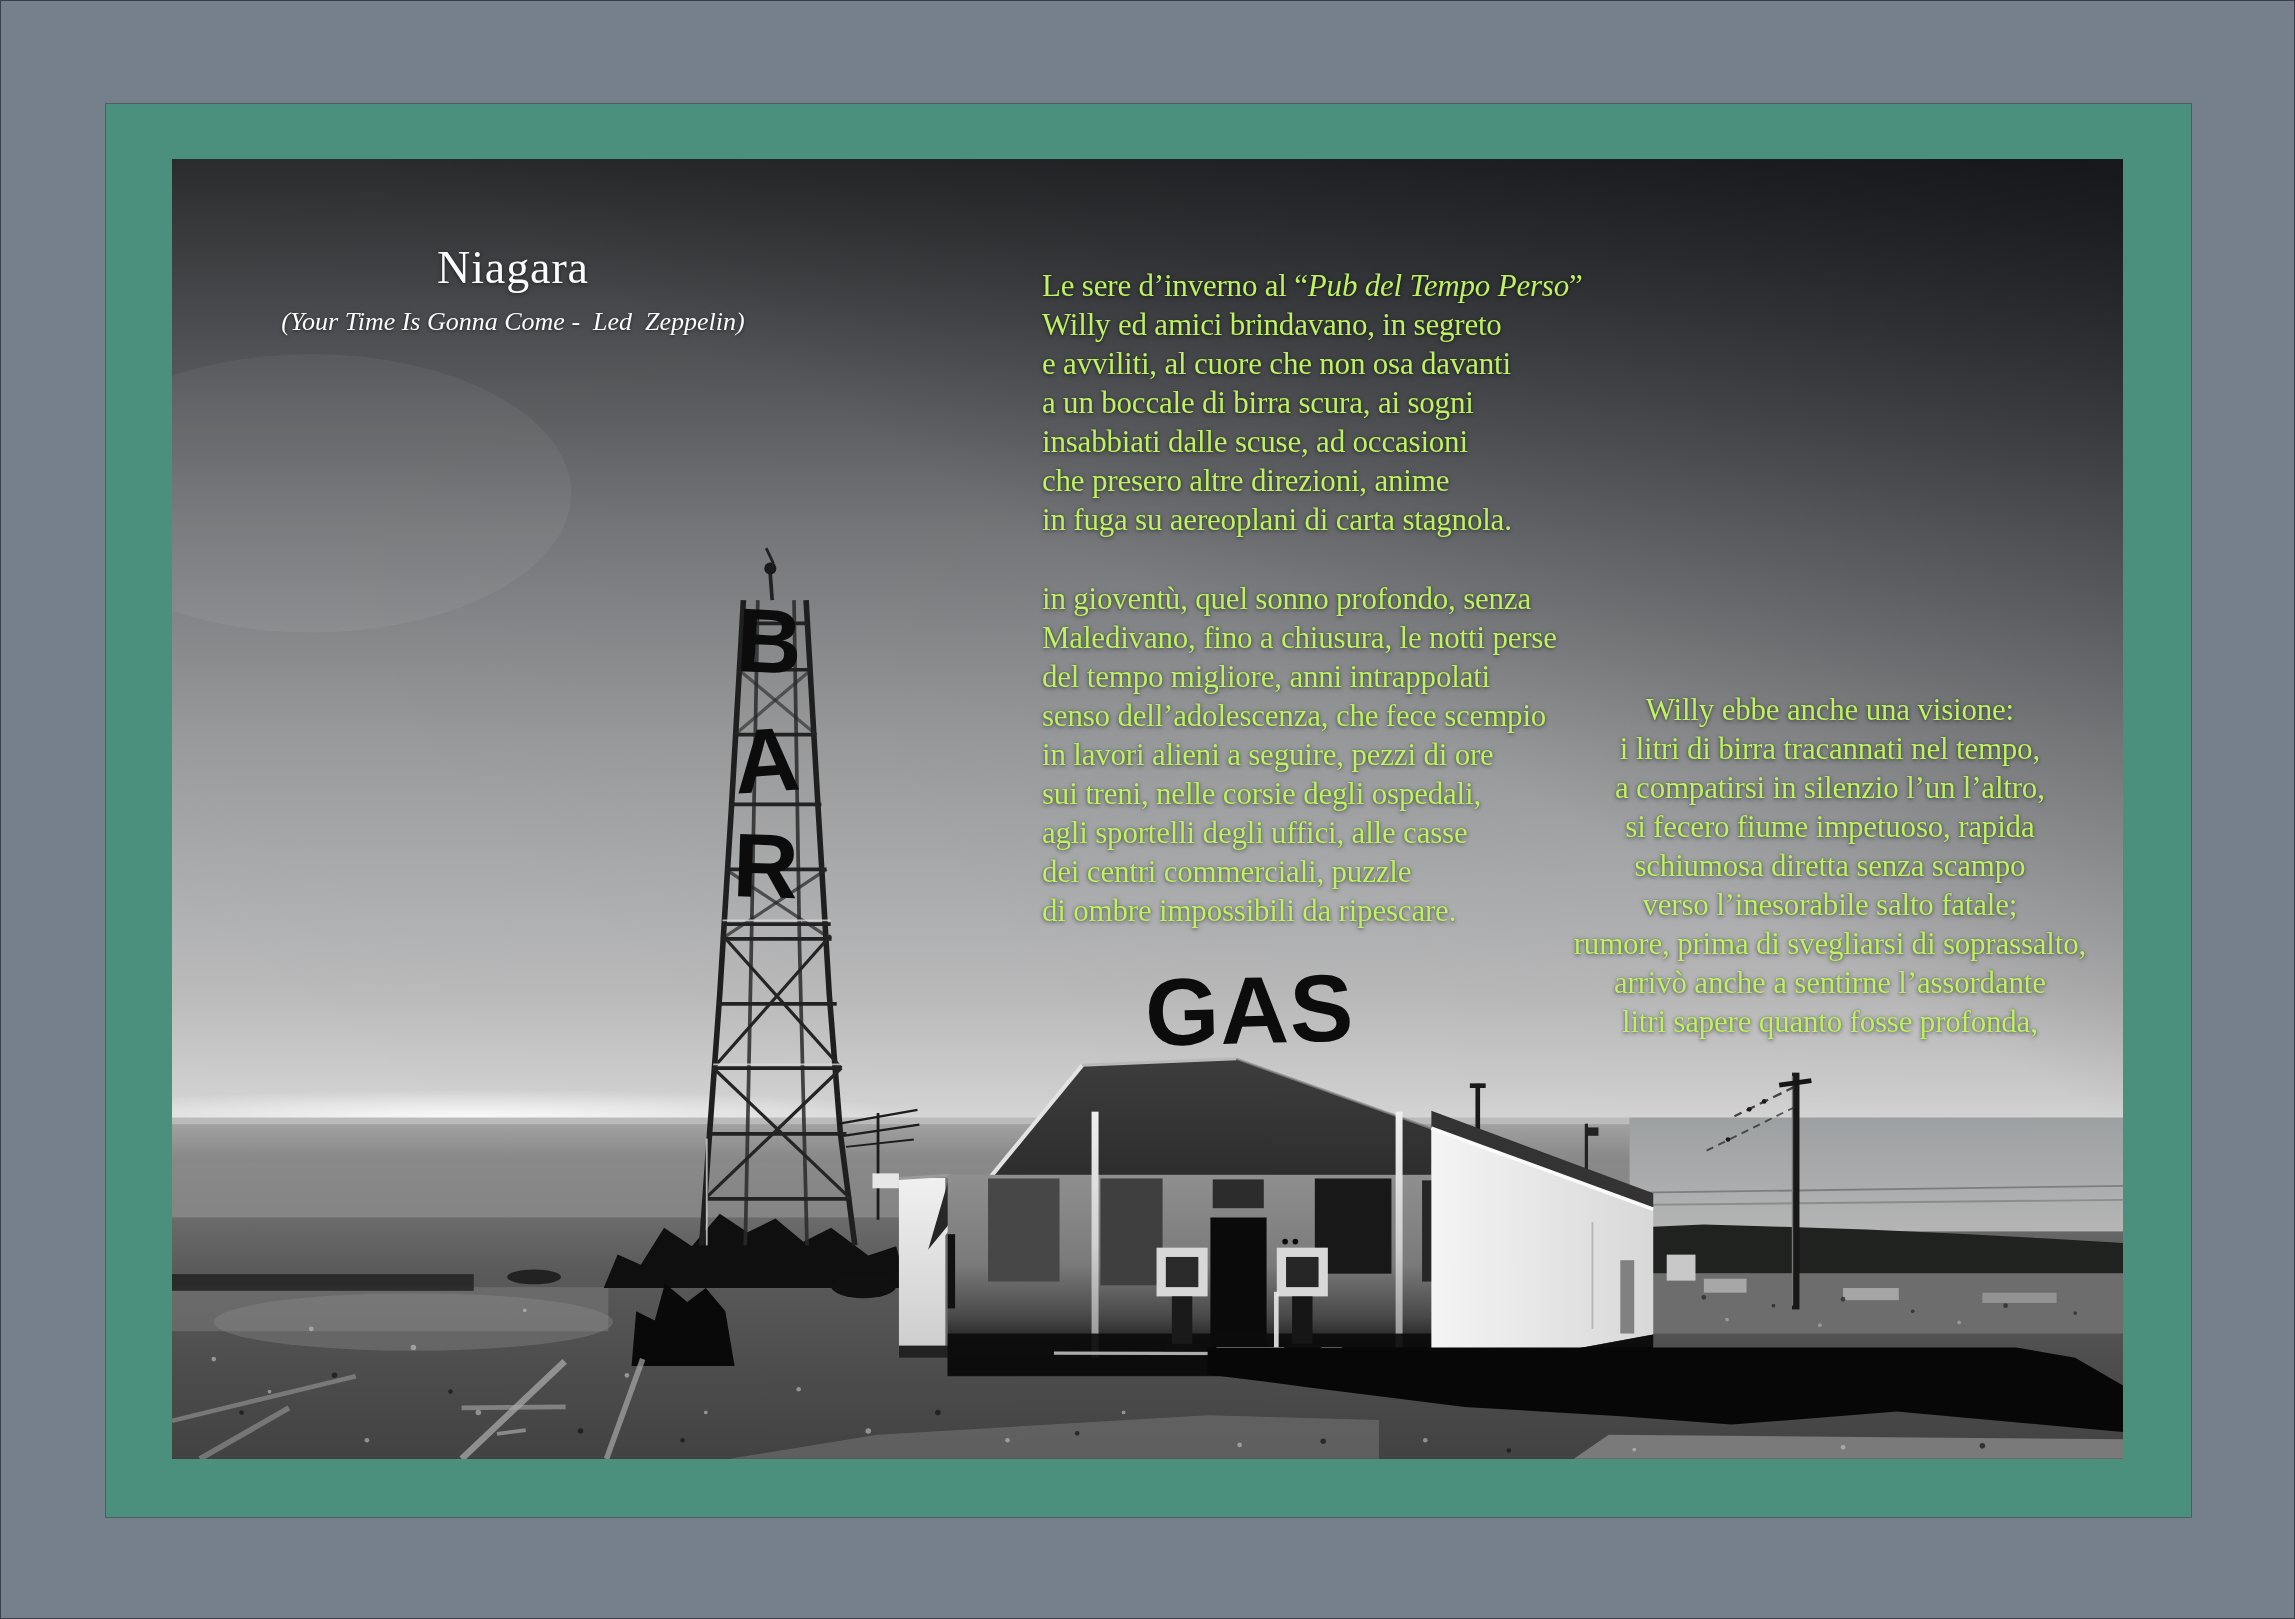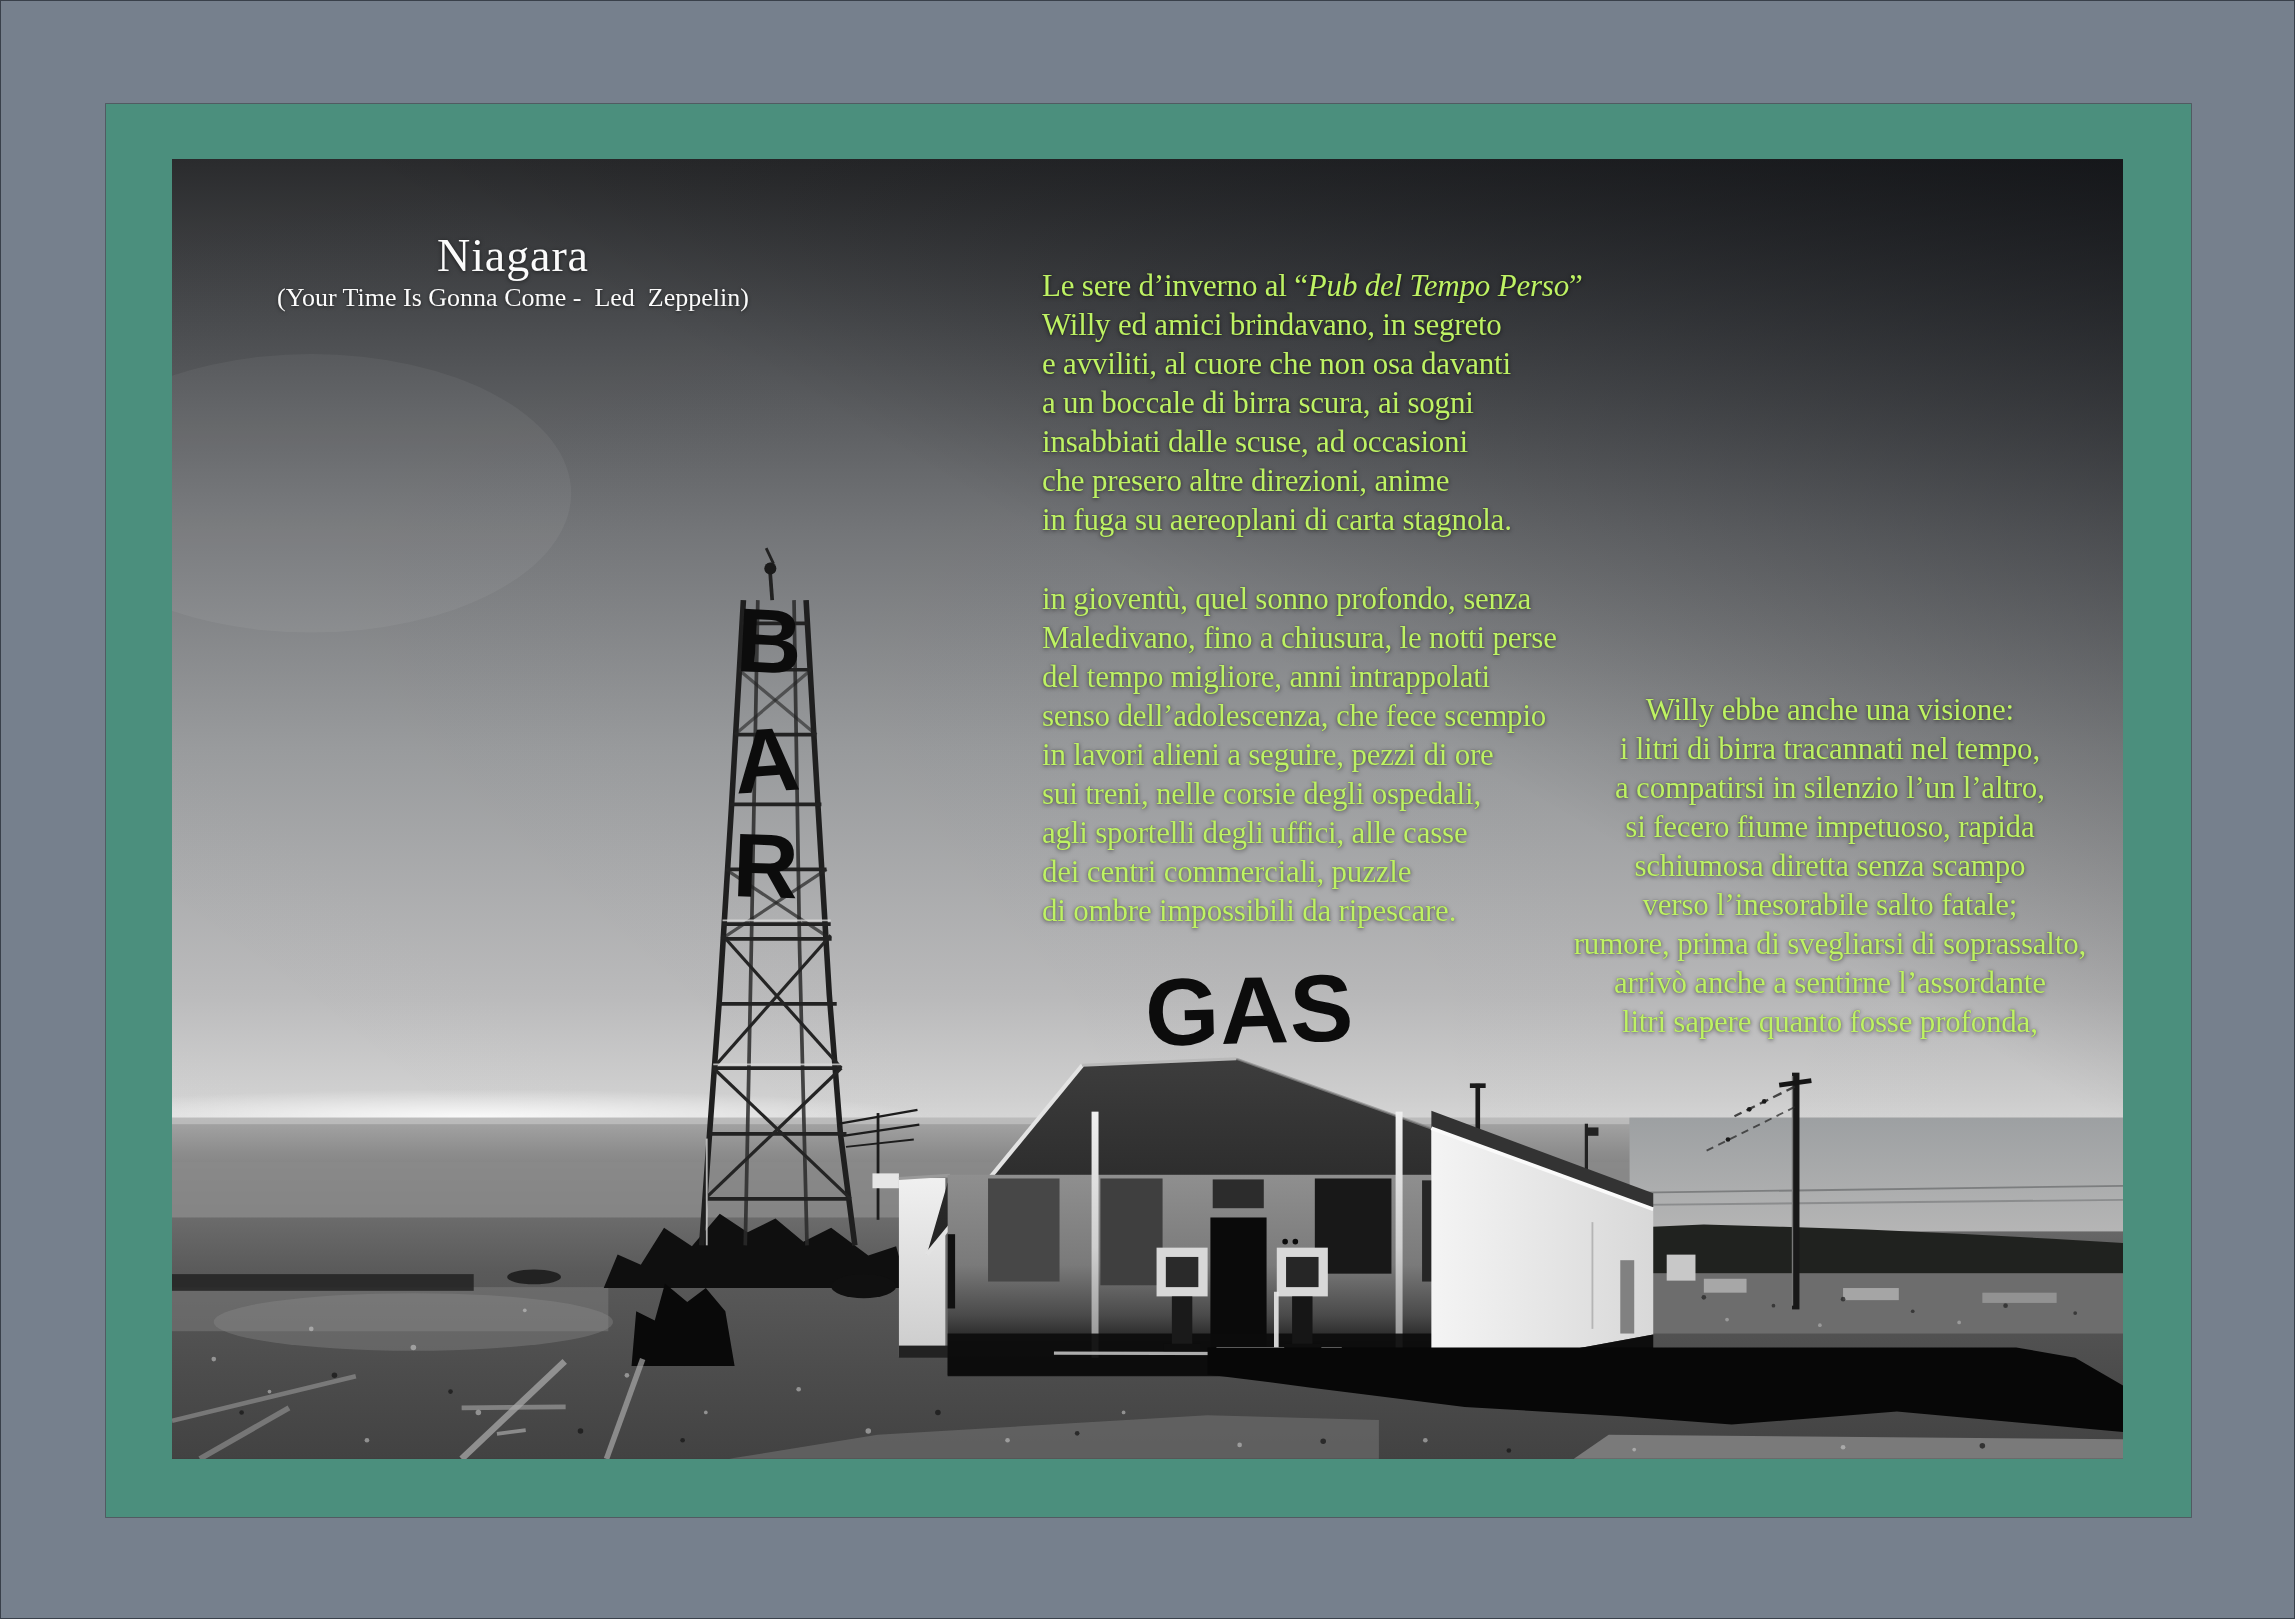--- a/index.html
+++ b/index.html
@@ -25,25 +25,25 @@
     overflow:hidden;
     box-shadow:inset 0 0 0 1.4px rgba(12,16,20,.55), inset 0 0 74px rgba(0,0,0,.25);
   }
   .photo svg{position:absolute;left:0;top:0;display:block;}
   .overlay{position:absolute;color:#f7f7f7;}
   .title-block{
     position:absolute;left:341px;top:69px;transform:translateX(-50%);
     text-align:center;color:#fbfbfb;white-space:nowrap;
   }
   .title-block h1{
-    margin:0;font-size:46px;font-weight:400;line-height:1.2;letter-spacing:0.9px;
+    margin:12px;font-size:46px;font-weight:400;line-height:1.2;letter-spacing:0.9px;
     text-shadow:0 1.4px 4.6px rgba(0,0,0,.55);
   }
   .subtitle{
-    margin:-1.4px 0 0 0;font-size:26px;line-height:1.2;
+    margin:-1.4px 0 0 0;font-size:26px;font-style:italic;line-height:1.2;
     white-space:pre;text-shadow:0 0.9px 3.7px rgba(0,0,0,.55);
   }
   .stanza{
     position:absolute;
     font-size:31px;line-height:39px;letter-spacing:-0.2px;
     color:#bef264;white-space:nowrap;
     text-shadow:0 1.4px 4.2px rgba(0,0,0,.6), 0 0 0.9px rgba(0,0,0,.35);
   }
   .stanza-1{left:870px;top:107px;}
   .stanza-2{left:870px;top:420px;}

